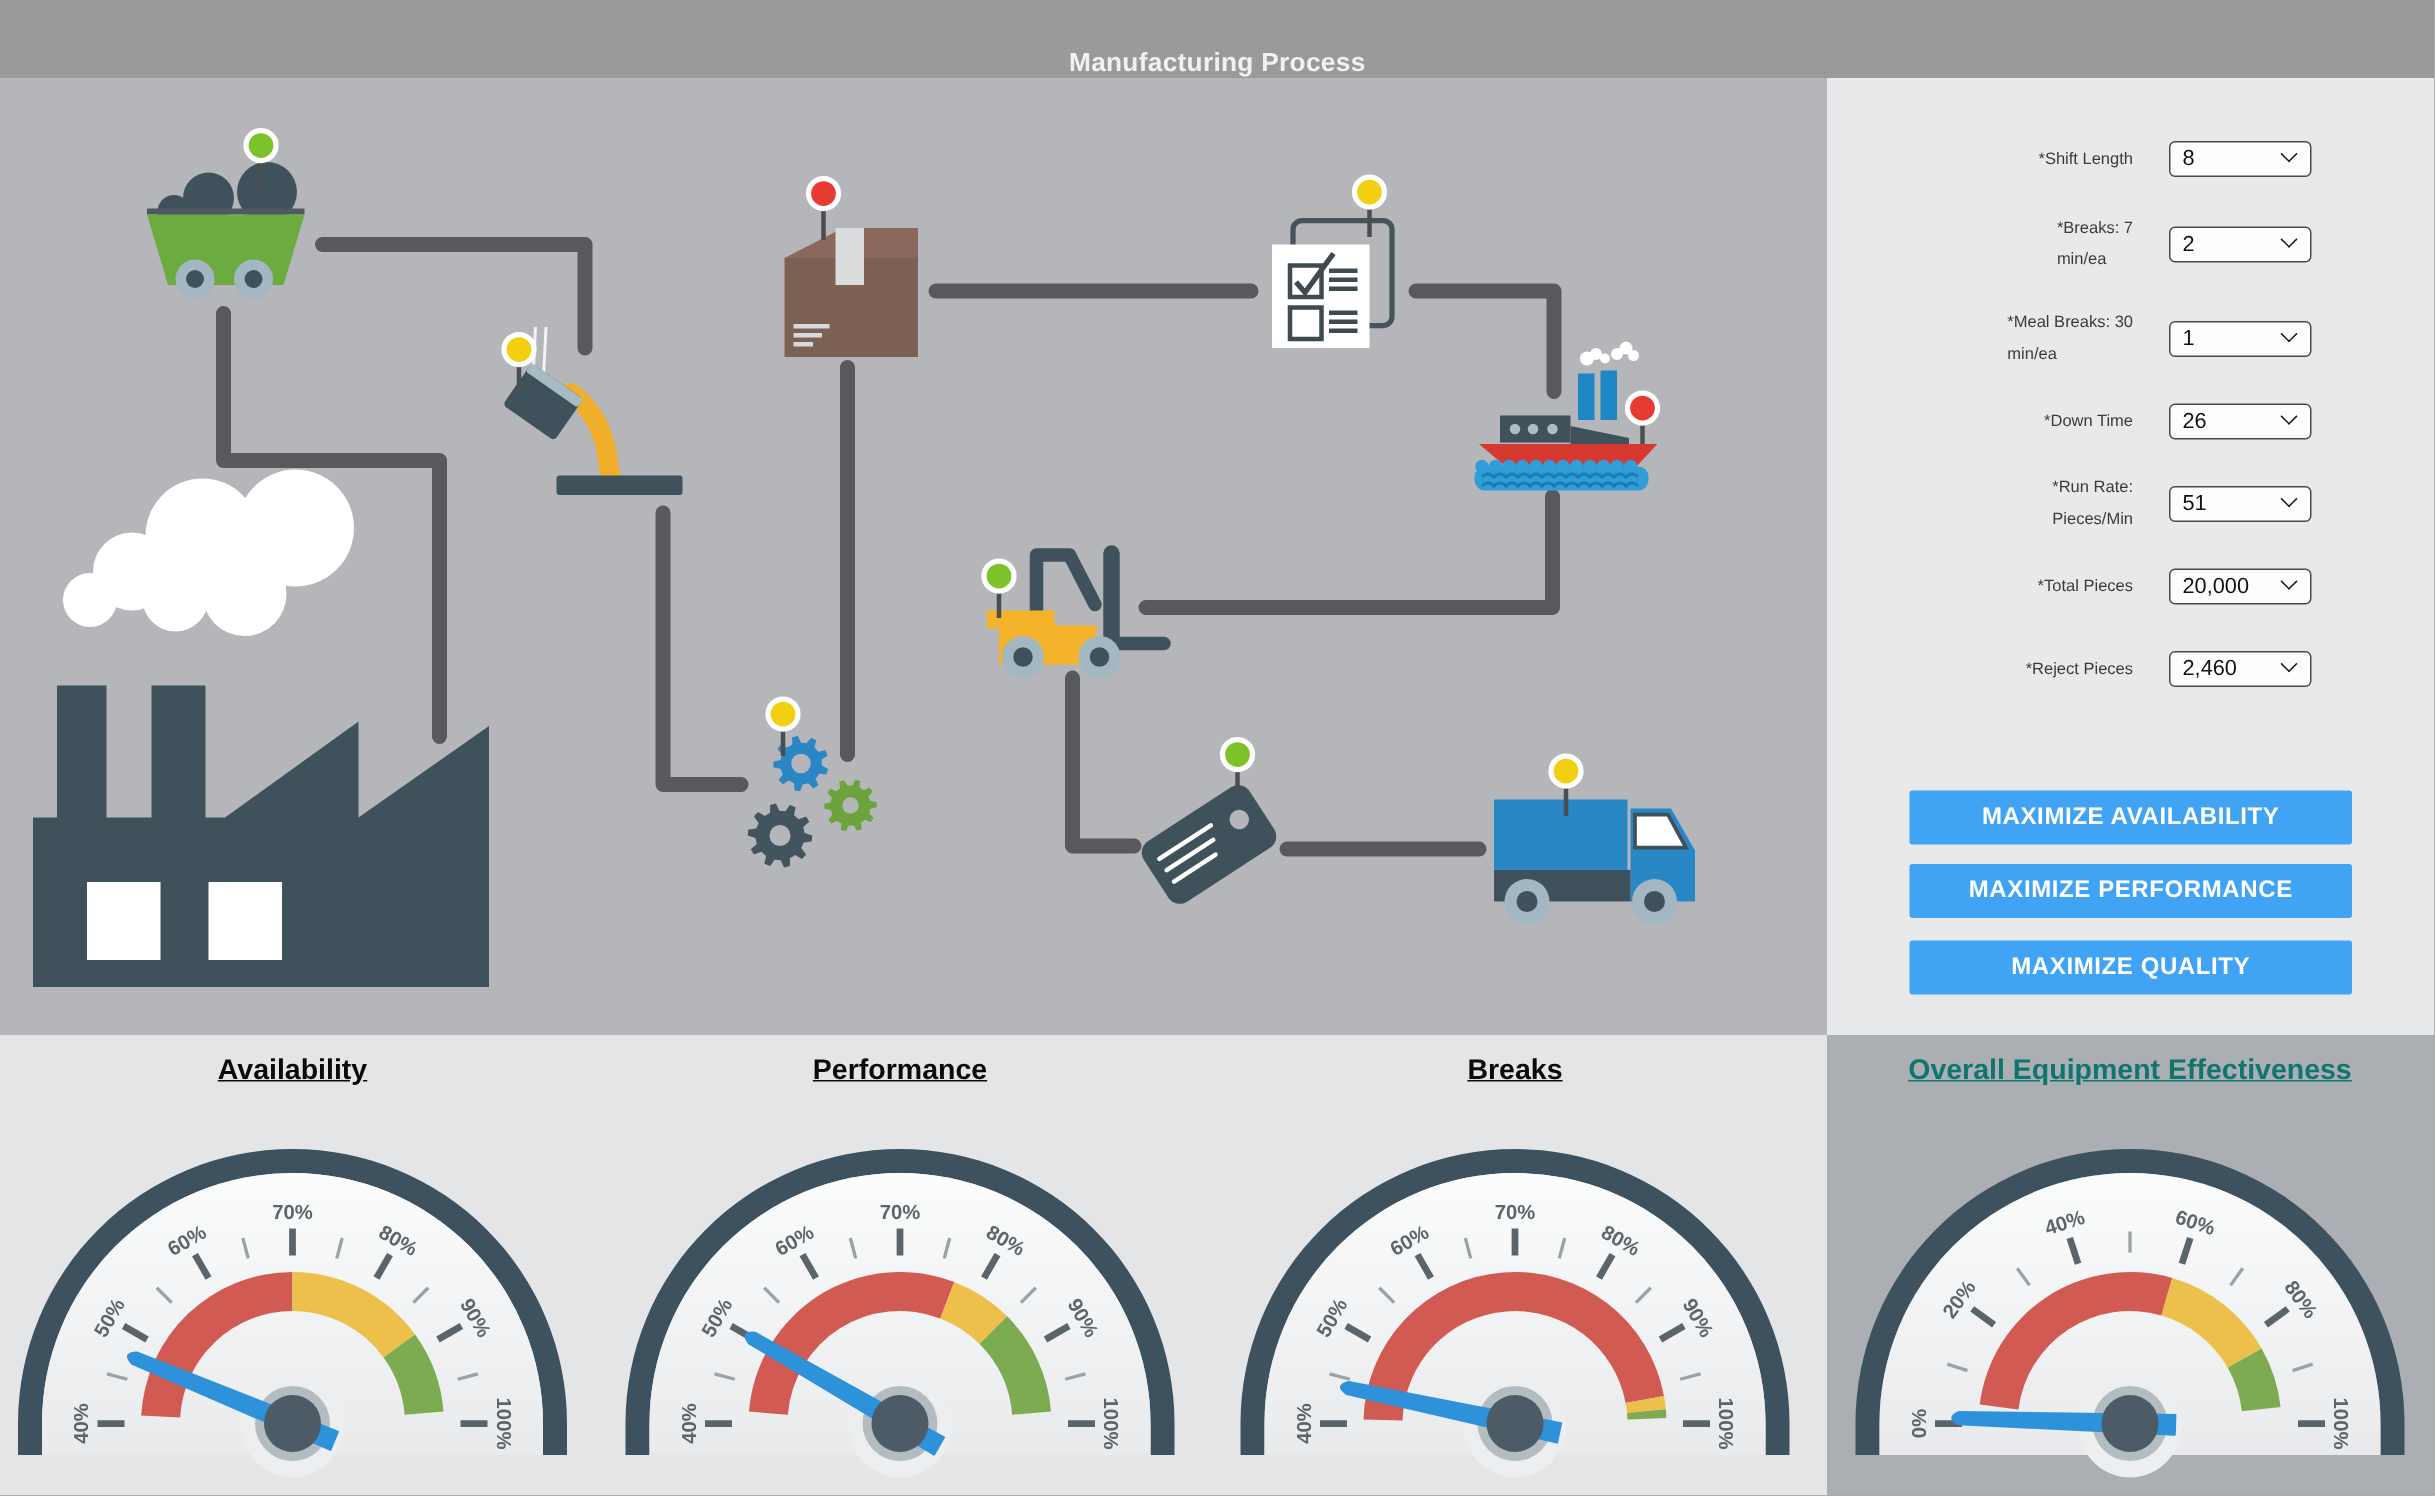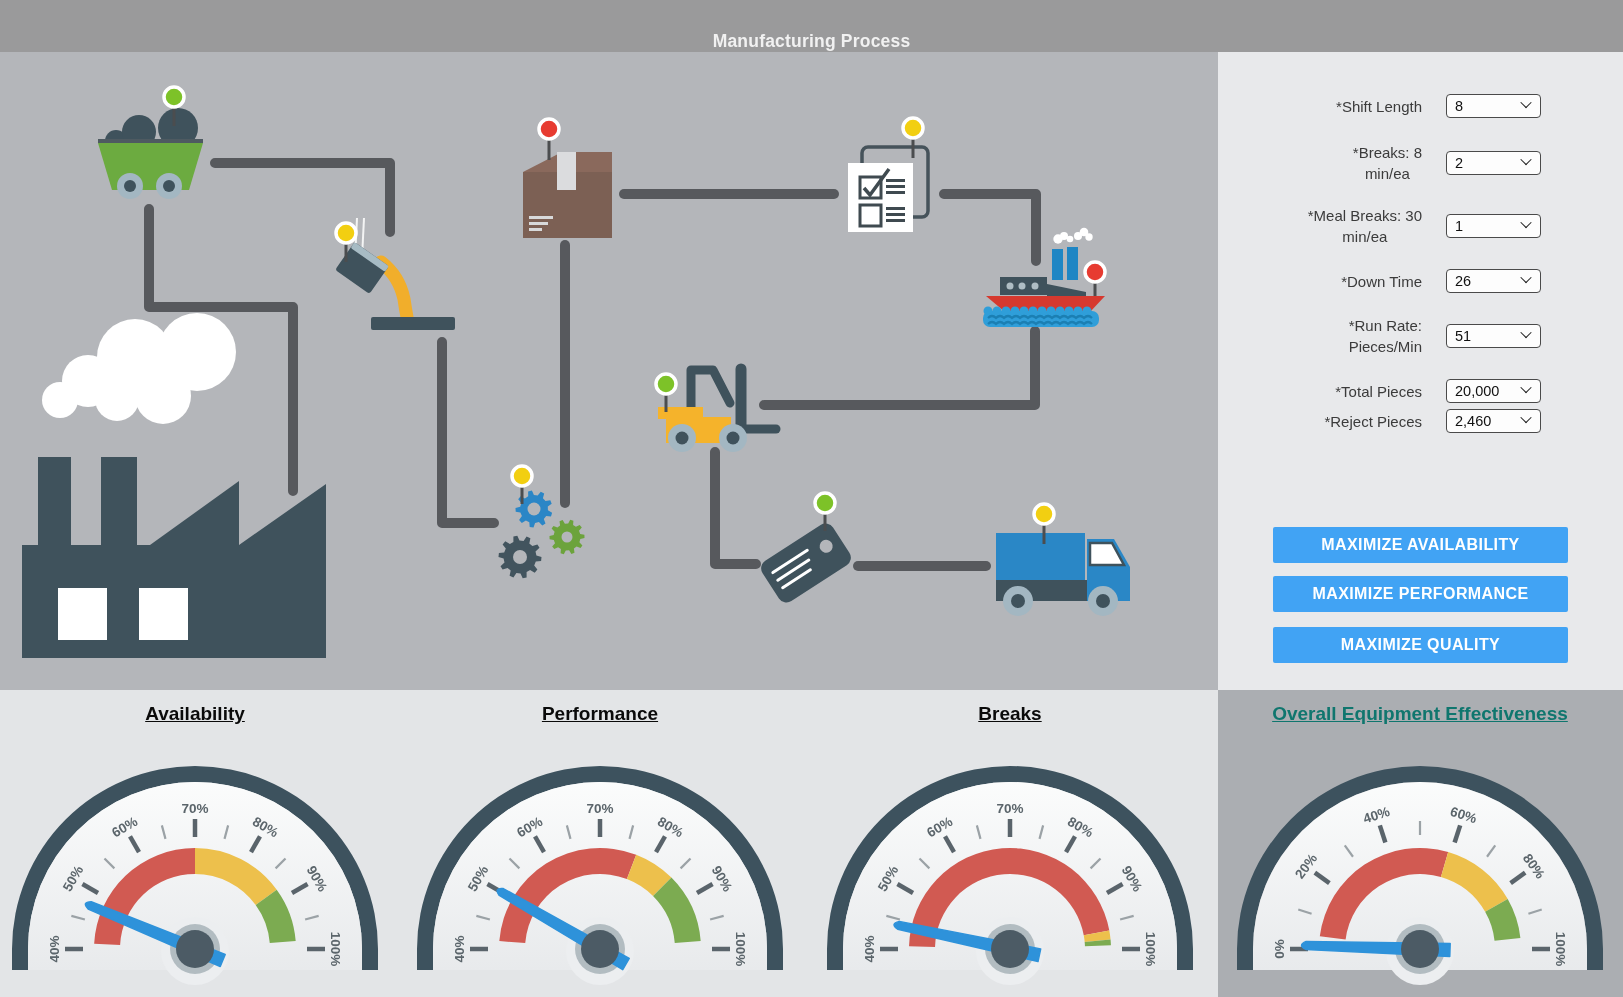--- a/index.html
+++ b/index.html
@@ -9,21 +9,21 @@
   .titlebar{position:absolute;left:0;top:0;width:100%;height:52px;background:#9A9A9B;
             display:flex;align-items:flex-end;justify-content:center;}
   .titlebar span{color:#F1F1F1;font-weight:bold;font-size:17.5px;letter-spacing:.2px;}
   
   .diagram-panel{position:absolute;left:0;top:52px;width:1218px;height:638px;background:#B4B6BA;}
   .control-panel{position:absolute;left:1218px;top:52px;right:0;height:638px;background:#E8E9EB;}
   .footer-left{position:absolute;left:0;top:690px;width:1218px;height:307px;background:#E3E5E7;overflow:hidden;}
   .footer-right{position:absolute;left:1218px;top:690px;right:0;height:307px;background:#ABAEB2;overflow:hidden;}
   
   .ctl-row{position:absolute;right:82px;display:flex;align-items:center;gap:24px;transform:translateY(-50%);}
-  .ctl-label{font-size:15px;color:#3B3B3B;text-align:center;white-space:pre-line;line-height:21px;}
+  .ctl-label{font-size:11px;color:#3B3B3B;text-align:left;white-space:pre-line;line-height:21px;}
   .select{width:95px;height:24px;background:#FDFDFD;border:1.5px solid #4A4A4A;border-radius:4px;
           display:flex;align-items:center;padding-left:8px;box-sizing:border-box;cursor:pointer;}
   .select-value{font-size:14.5px;color:#111;}
   .chev{width:7px;height:7px;border-right:1.8px solid #1c1c1c;border-bottom:1.8px solid #1c1c1c;
         transform:rotate(45deg) translate(-1px,-1px);margin-left:auto;margin-right:10px;margin-top:-4px;}
   
   .max-btn{position:absolute;left:55px;width:295px;height:36px;background:#41A3F4;border:none;border-radius:2px;
            color:#fff;font-family:"Liberation Sans",sans-serif;font-weight:bold;font-size:16px;
            letter-spacing:.4px;cursor:pointer;display:flex;align-items:center;justify-content:center;}
   
@@ -219,21 +219,21 @@
 
   <div class="control-panel">
     <div class="ctl-row" style="top:54px">
       <label class="ctl-label">*Shift Length</label>
       <div class="select">
         <span class="select-value">8</span>
         <span class="chev"></span>
       </div>
     </div>
     <div class="ctl-row" style="top:111px">
-      <label class="ctl-label">*Breaks: 8
+      <label class="ctl-label">*Breaks: 7
 min/ea</label>
       <div class="select">
         <span class="select-value">2</span>
         <span class="chev"></span>
       </div>
     </div>
     <div class="ctl-row" style="top:174px">
       <label class="ctl-label">*Meal Breaks: 30
 min/ea</label>
       <div class="select">
@@ -256,21 +256,21 @@
         <span class="chev"></span>
       </div>
     </div>
     <div class="ctl-row" style="top:339px">
       <label class="ctl-label">*Total Pieces</label>
       <div class="select">
         <span class="select-value">20,000</span>
         <span class="chev"></span>
       </div>
     </div>
-    <div class="ctl-row" style="top:369px">
+    <div class="ctl-row" style="top:394px">
       <label class="ctl-label">*Reject Pieces</label>
       <div class="select">
         <span class="select-value">2,460</span>
         <span class="chev"></span>
       </div>
     </div>
 
     <button class="max-btn" style="top:475px">MAXIMIZE AVAILABILITY</button>
     <button class="max-btn" style="top:524px">MAXIMIZE PERFORMANCE</button>
     <button class="max-btn" style="top:575px">MAXIMIZE QUALITY</button>

